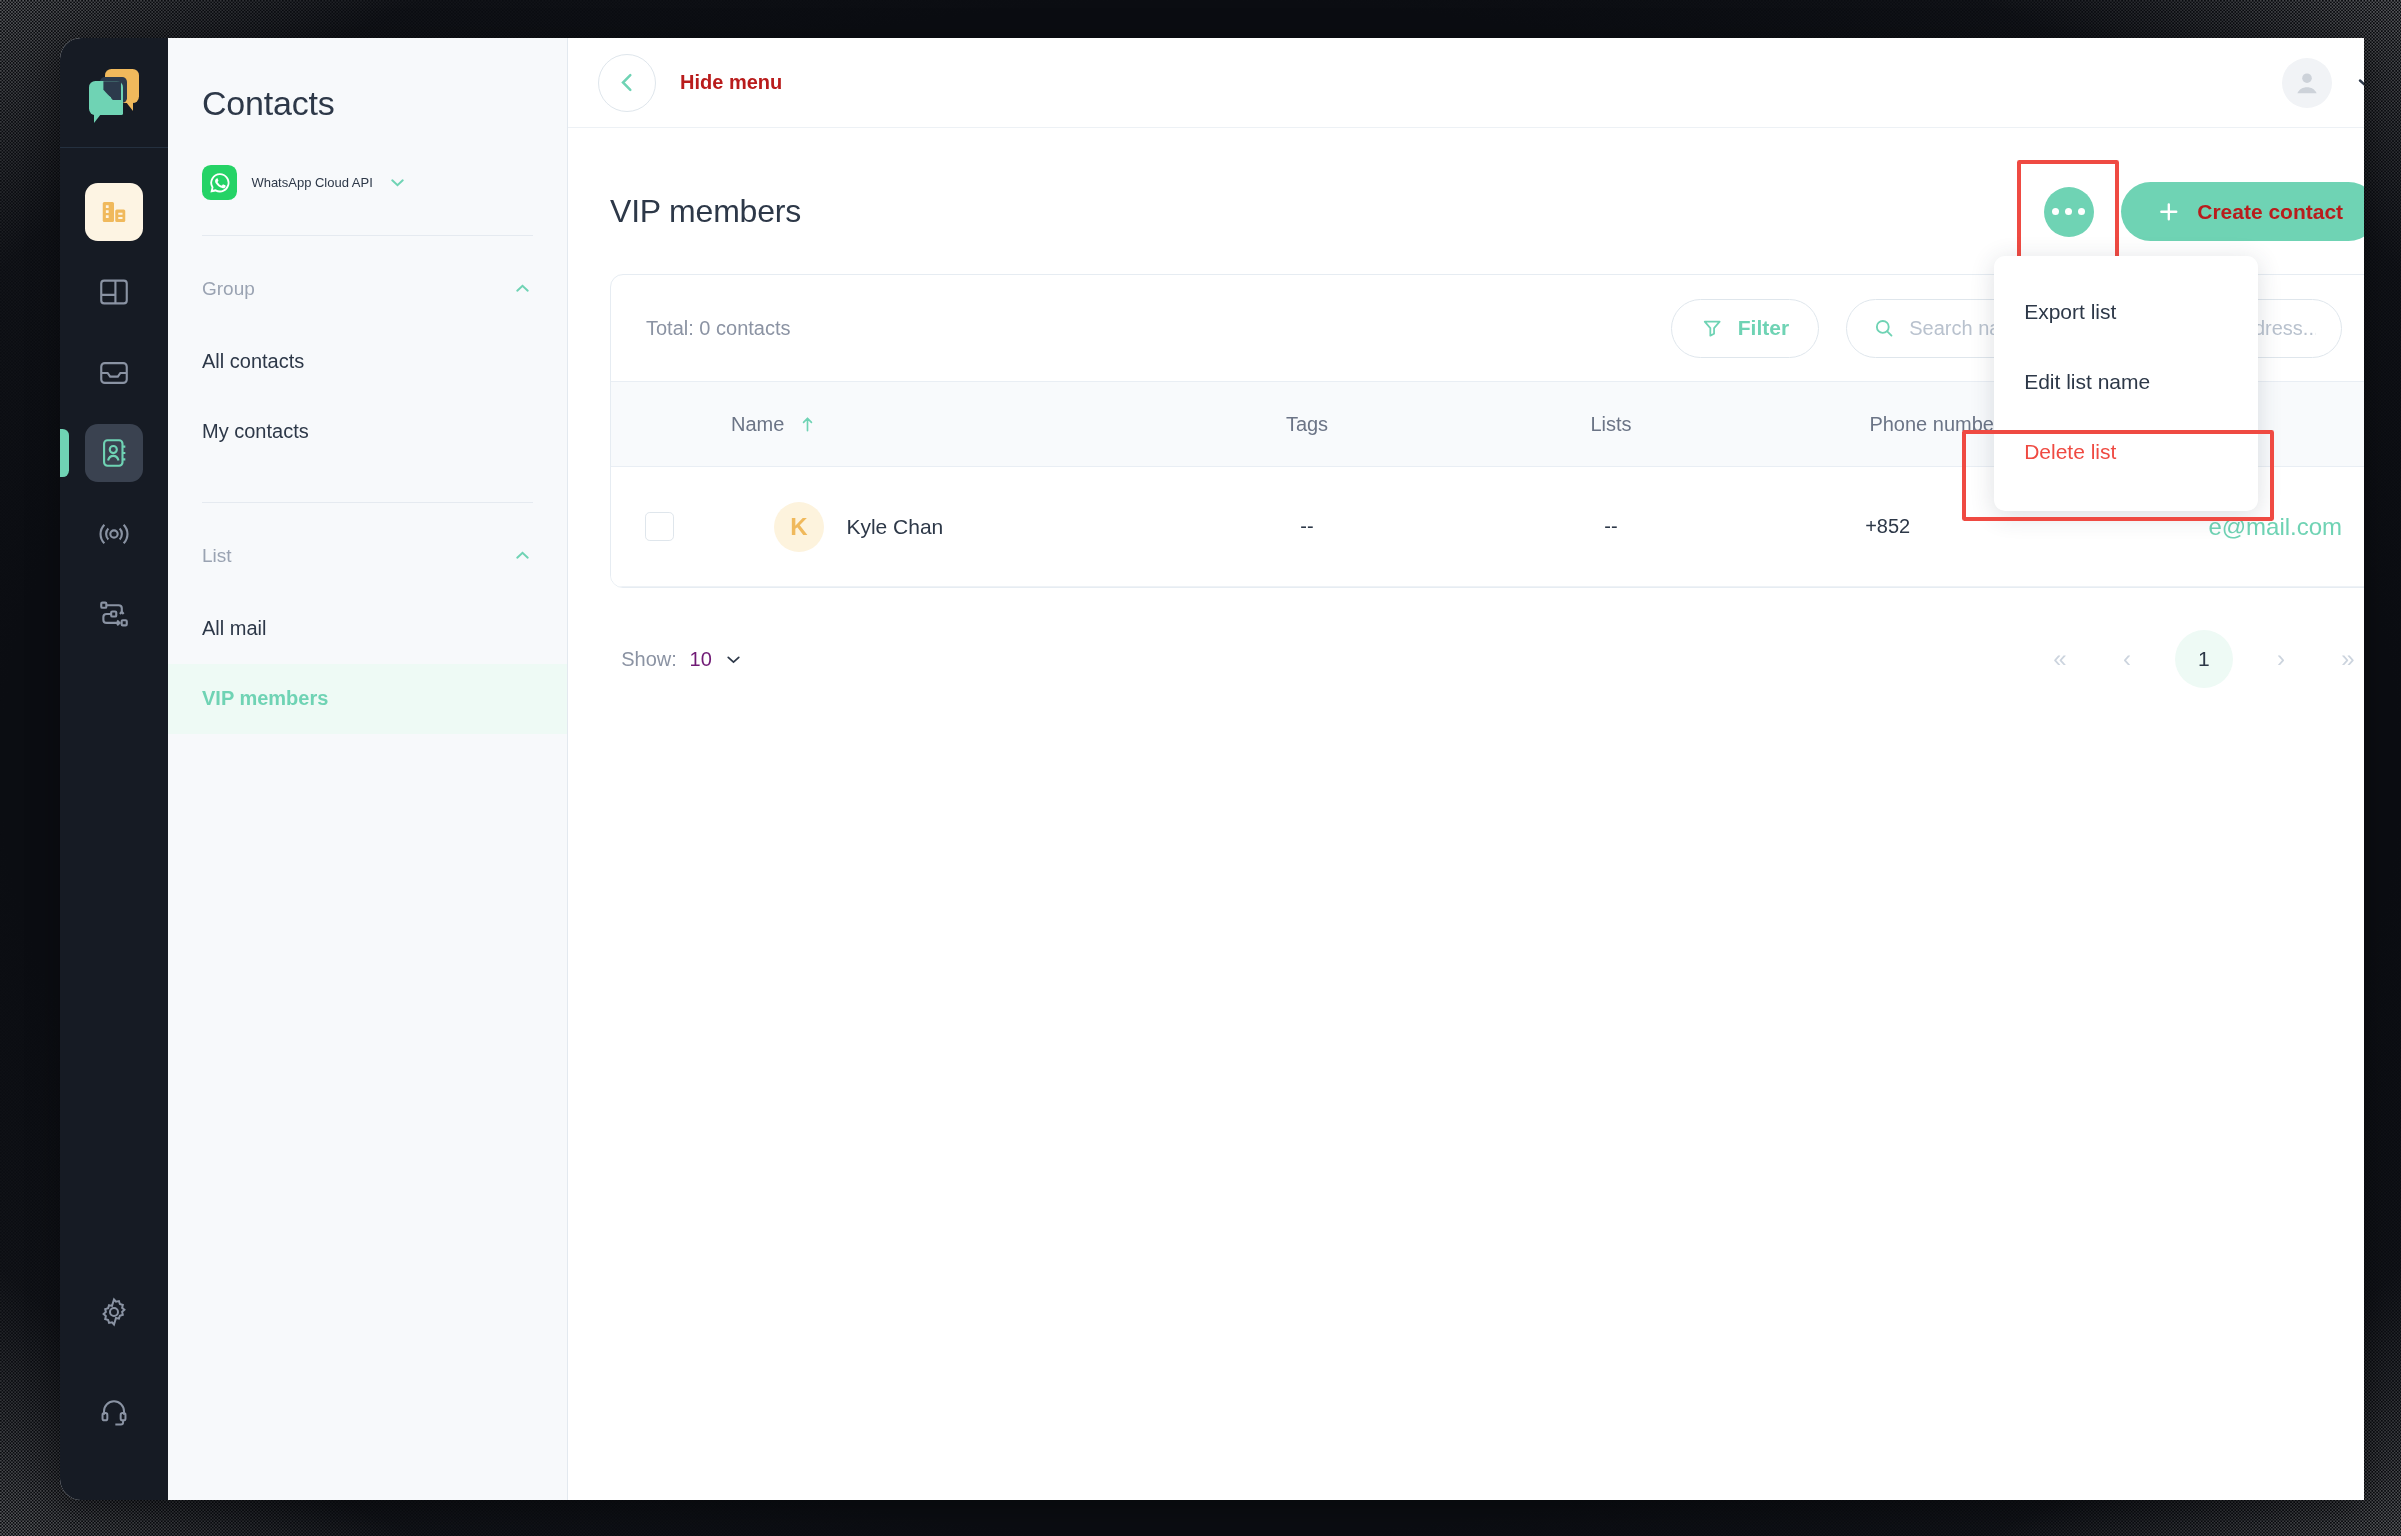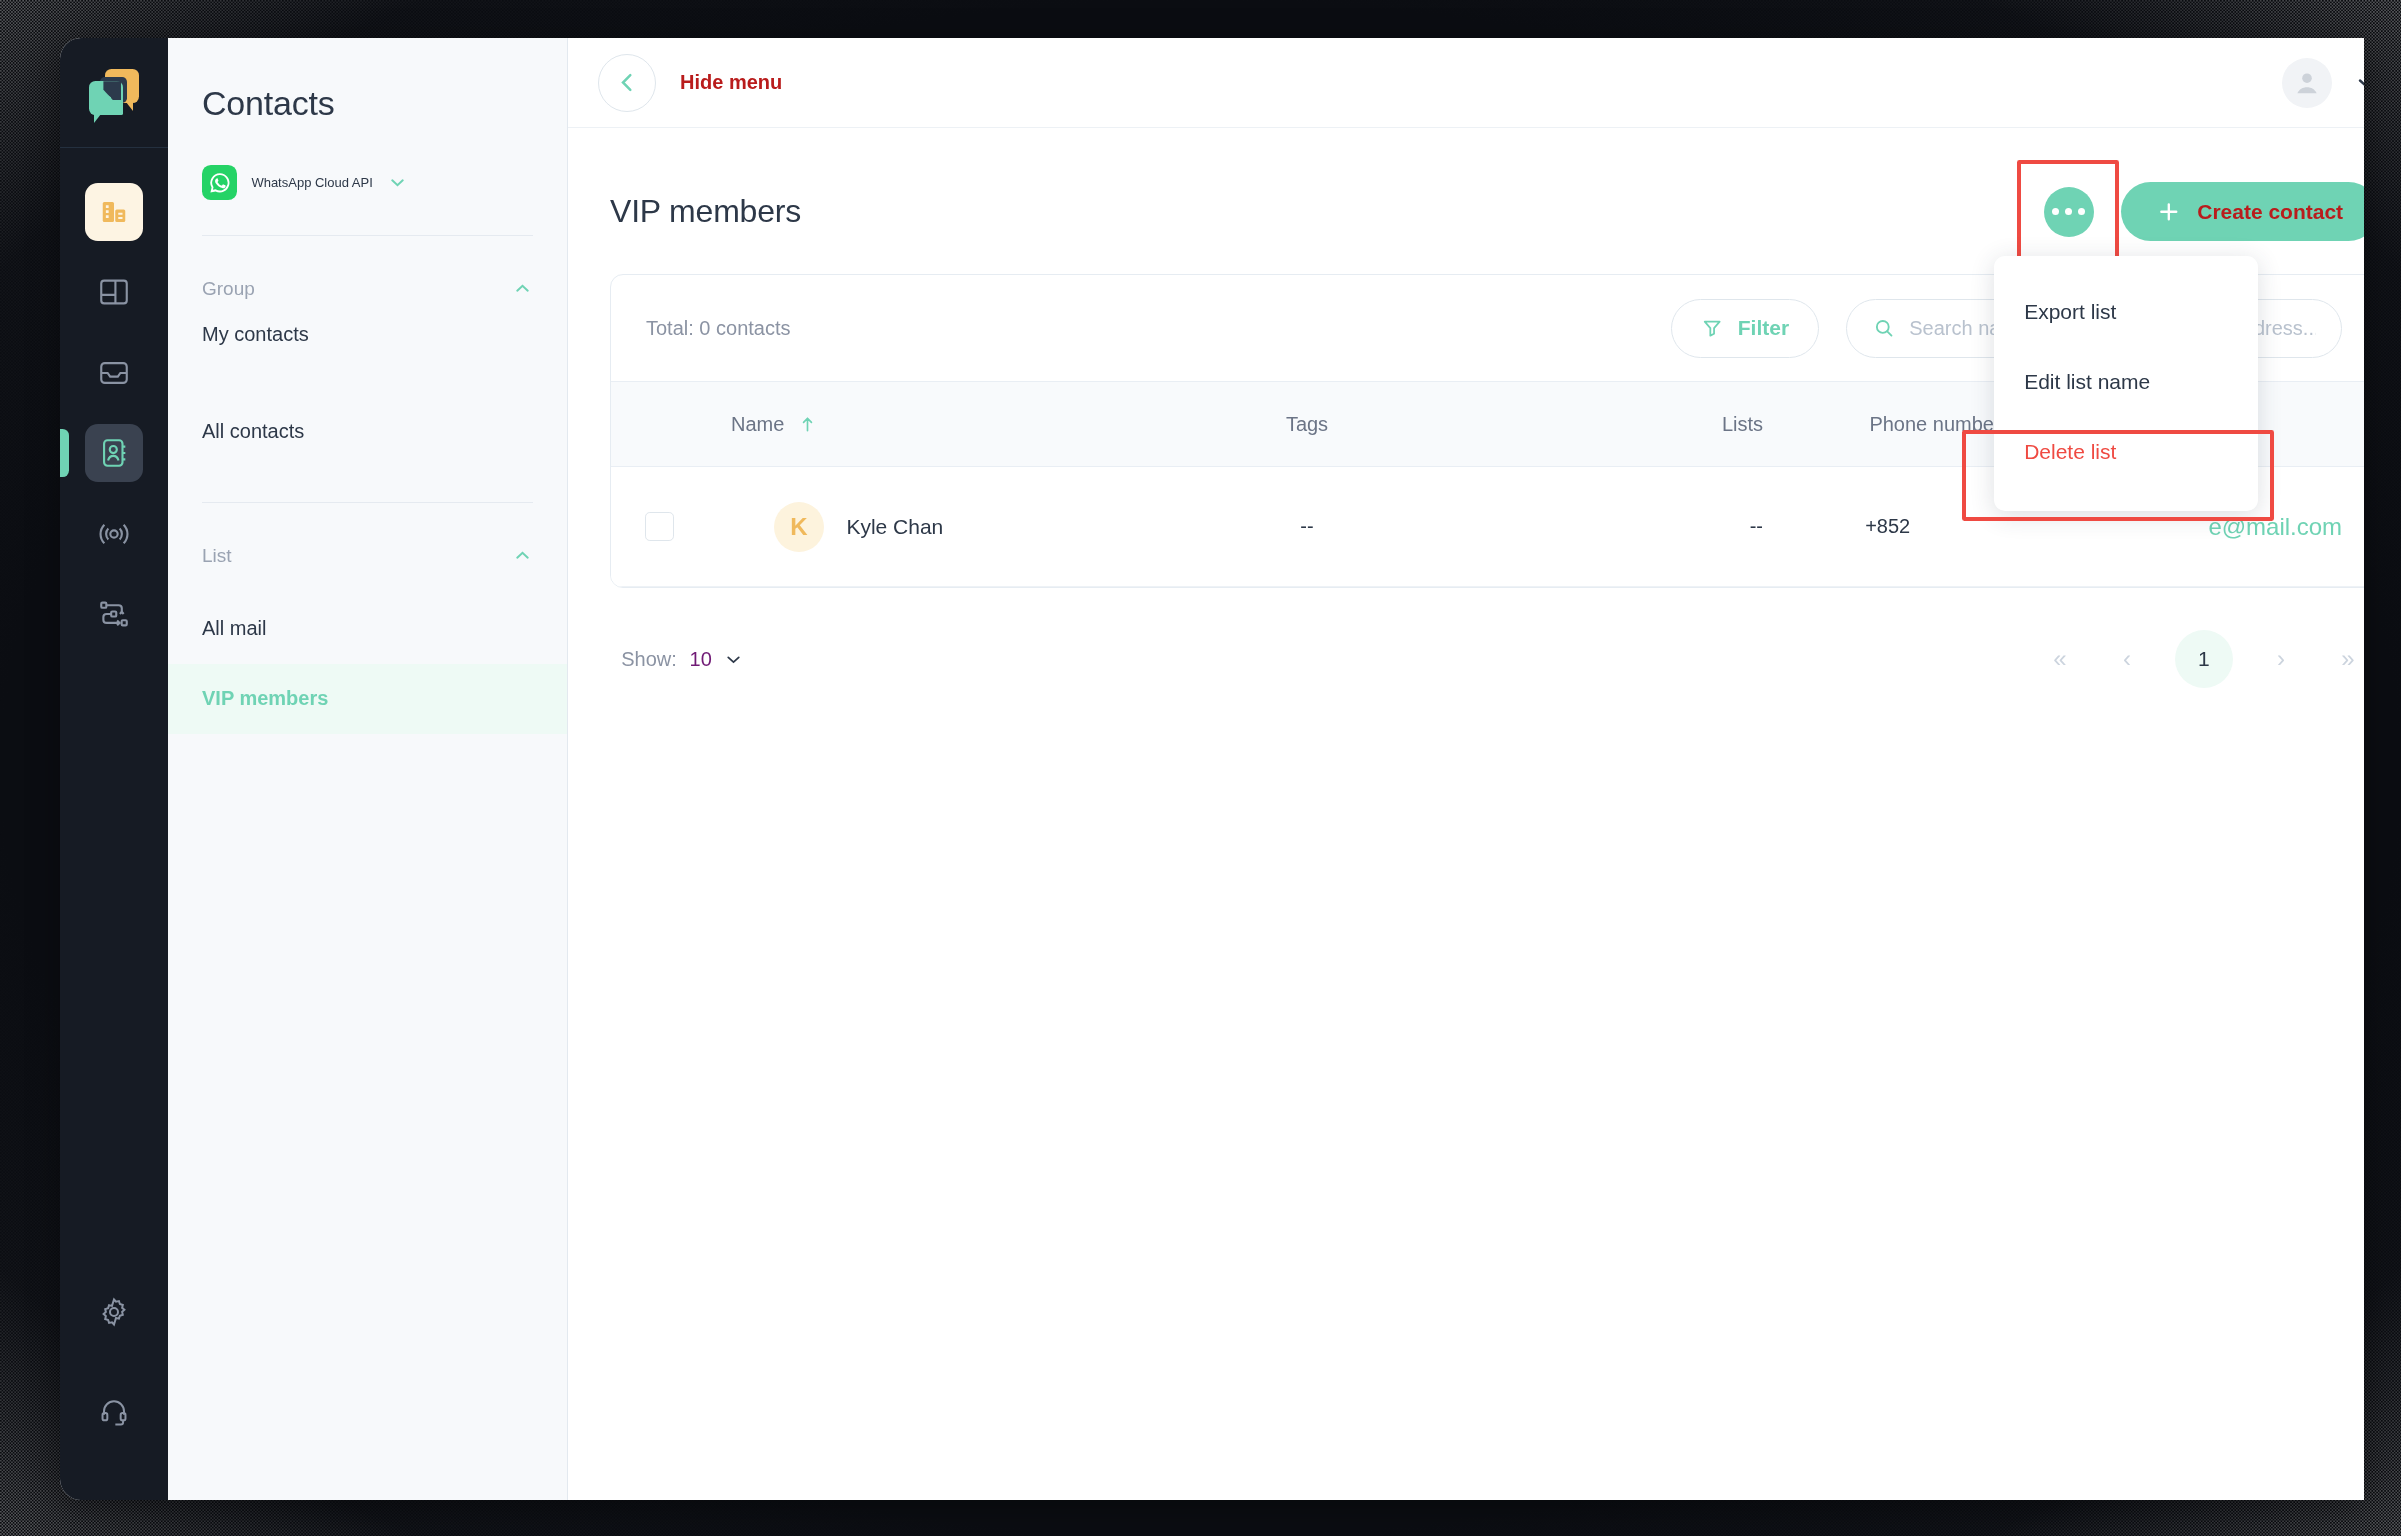--- a/index.html
+++ b/index.html
@@ -232,21 +232,21 @@
     border-top: 0.8px solid #e9eef4; border-bottom: 0.8px solid #e9eef4;
     display: flex; align-items: center;
   }
   .tr {
     height: 120px; display: flex; align-items: center; background: #fff;
     border-bottom: 0.8px solid #eef2f6;
   }
   .c-check { width: 96px; flex: 0 0 96px; display: flex; justify-content: center; }
   .c-name  { width: 448px; flex: 0 0 448px; display: flex; align-items: center; }
   .c-tags  { width: 304px; flex: 0 0 304px; text-align: center; }
-  .c-lists { width: 304px; flex: 0 0 304px; text-align: right; }
+  .c-lists { width: 304px; flex: 0 0 304px; text-align: center; }
   .c-phone { width: 344px; flex: 0 0 344px; text-align: center; }
   .c-email { flex: 1 1 auto; text-align: right; padding-right: 35px; }
 
   .th { font-size: 20px; color: #6b7486; }
   .th.name-th { display: flex; align-items: center; gap: 12.8px; padding-left: 24px; }
   .td { font-size: 20px; color: #2d3848; }
 
   .checkbox {
     width: 29px; height: 29px; border: 0.8px solid #dfe6ec; border-radius: 4.8px; background:#fff;
   }
@@ -393,25 +393,25 @@
     <div class="panel-divider"></div>
 
     <div class="sec-head">
       <span class="lbl">Group</span>
       <span class="chev">
         <svg width="21" height="21" viewBox="0 0 24 24" fill="none" stroke="currentColor" stroke-width="2.3" stroke-linecap="round">
             <path d="M6 14.5l6-5.5 6 5.5"></path>
           </svg>
       </span>
     </div>
+    <div class="nav-item first">
+      <span>All contacts</span>
+    </div>
     <div class="nav-item">
       <span>My contacts</span>
-    </div>
-    <div class="nav-item first">
-      <span>All contacts</span>
     </div>
 
     <div class="panel-divider"></div>
 
     <div class="sec-head">
       <span class="lbl">List</span>
       <span class="chev">
         <svg width="21" height="21" viewBox="0 0 24 24" fill="none" stroke="currentColor" stroke-width="2.3" stroke-linecap="round">
             <path d="M6 14.5l6-5.5 6 5.5"></path>
           </svg>

